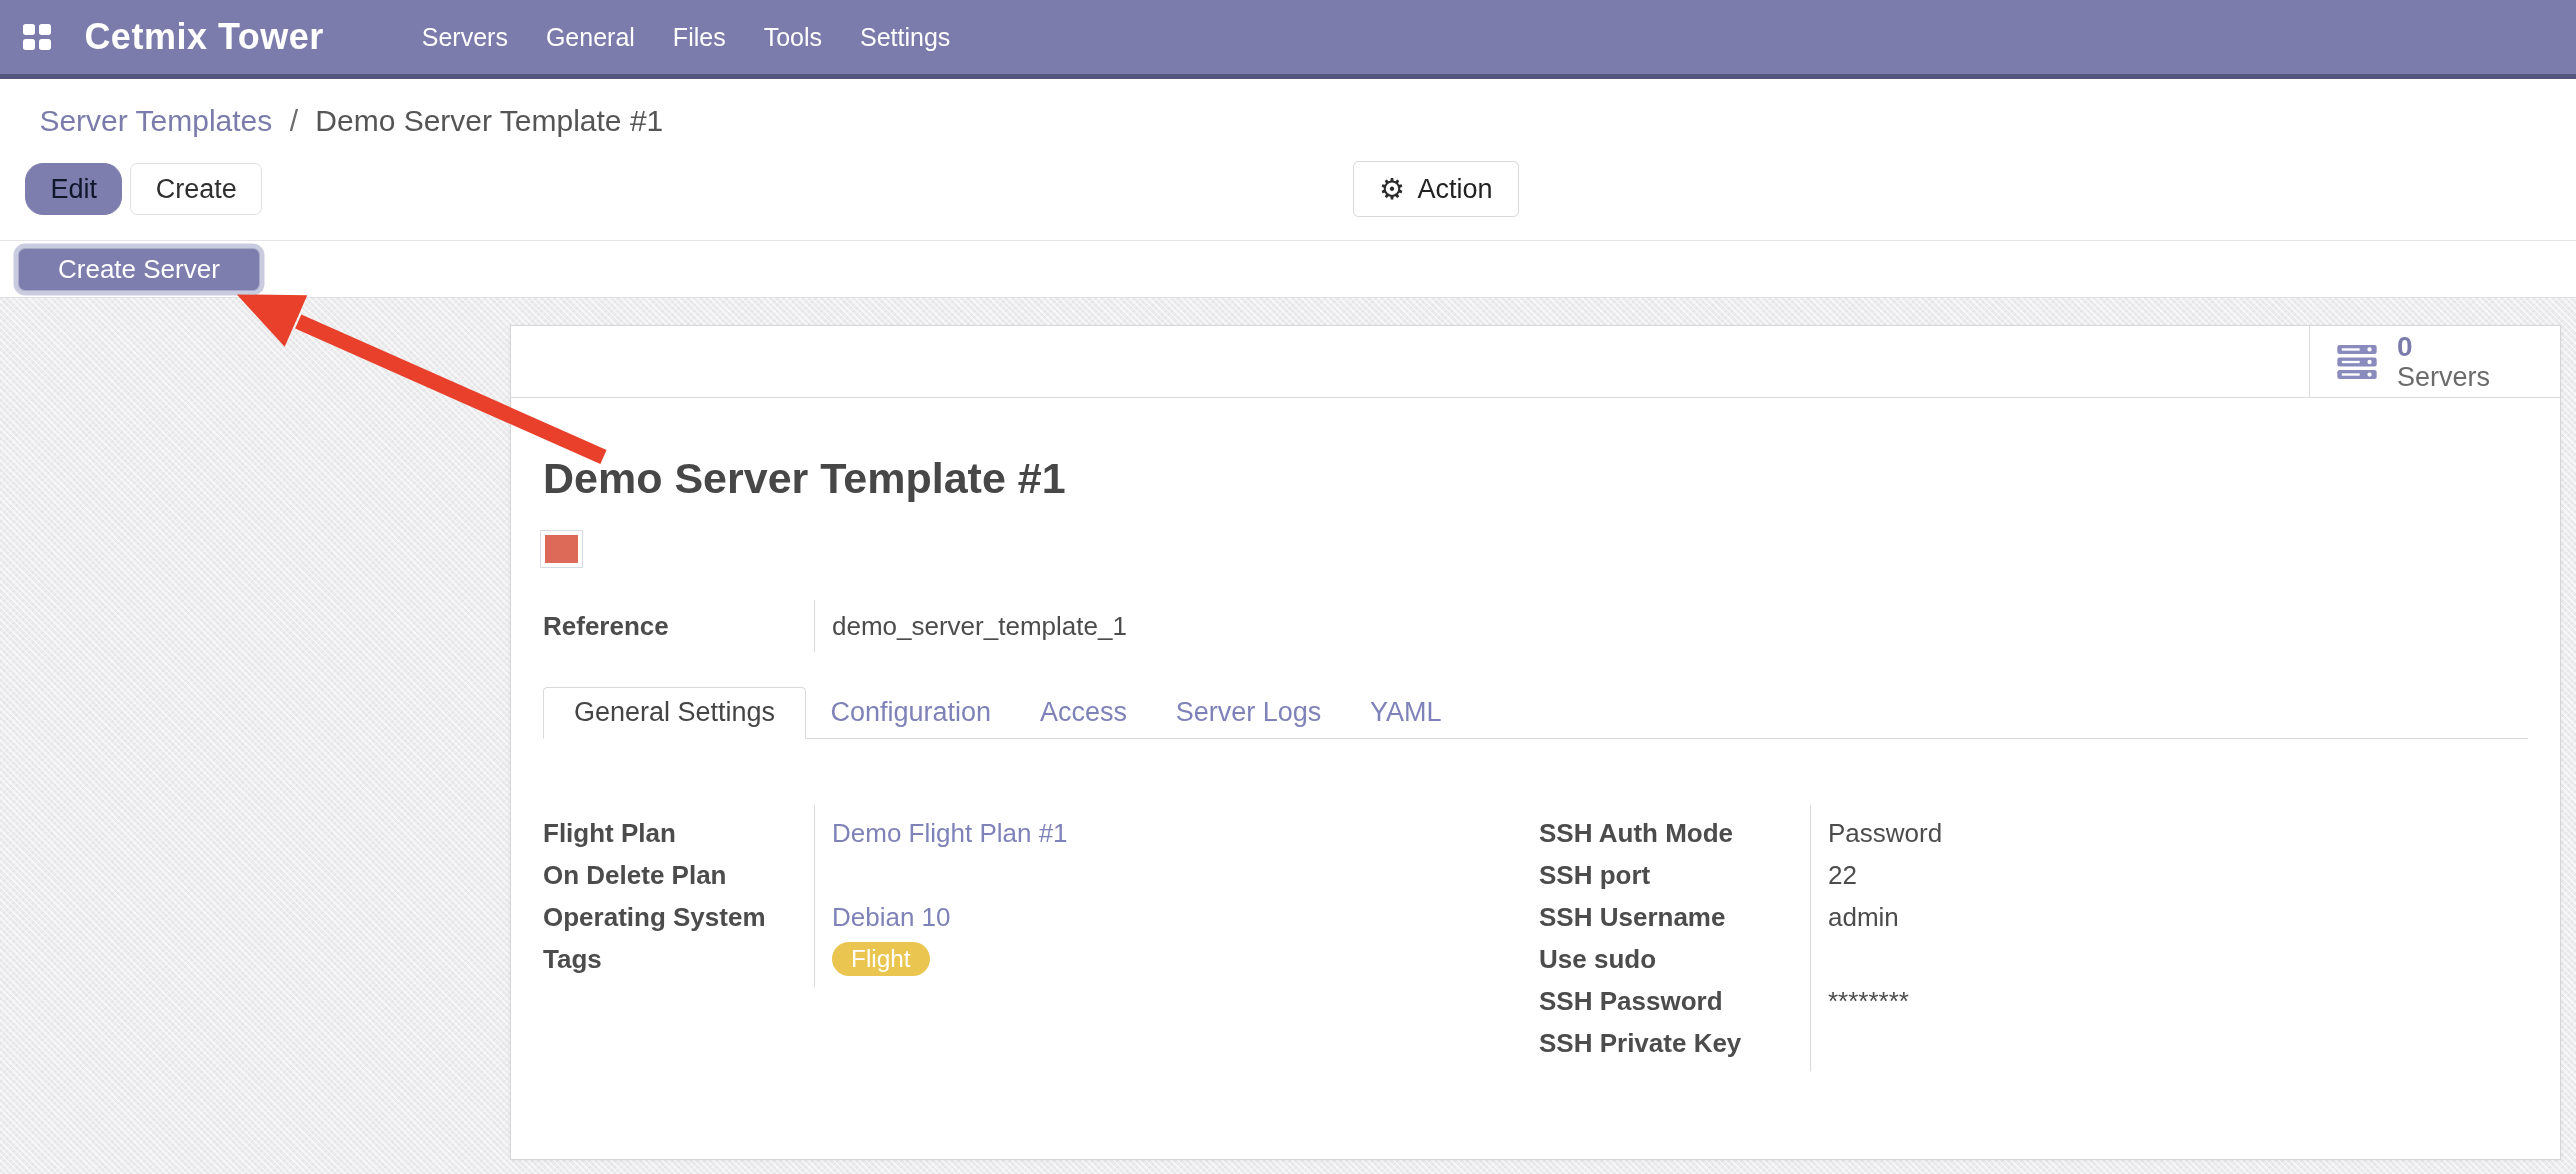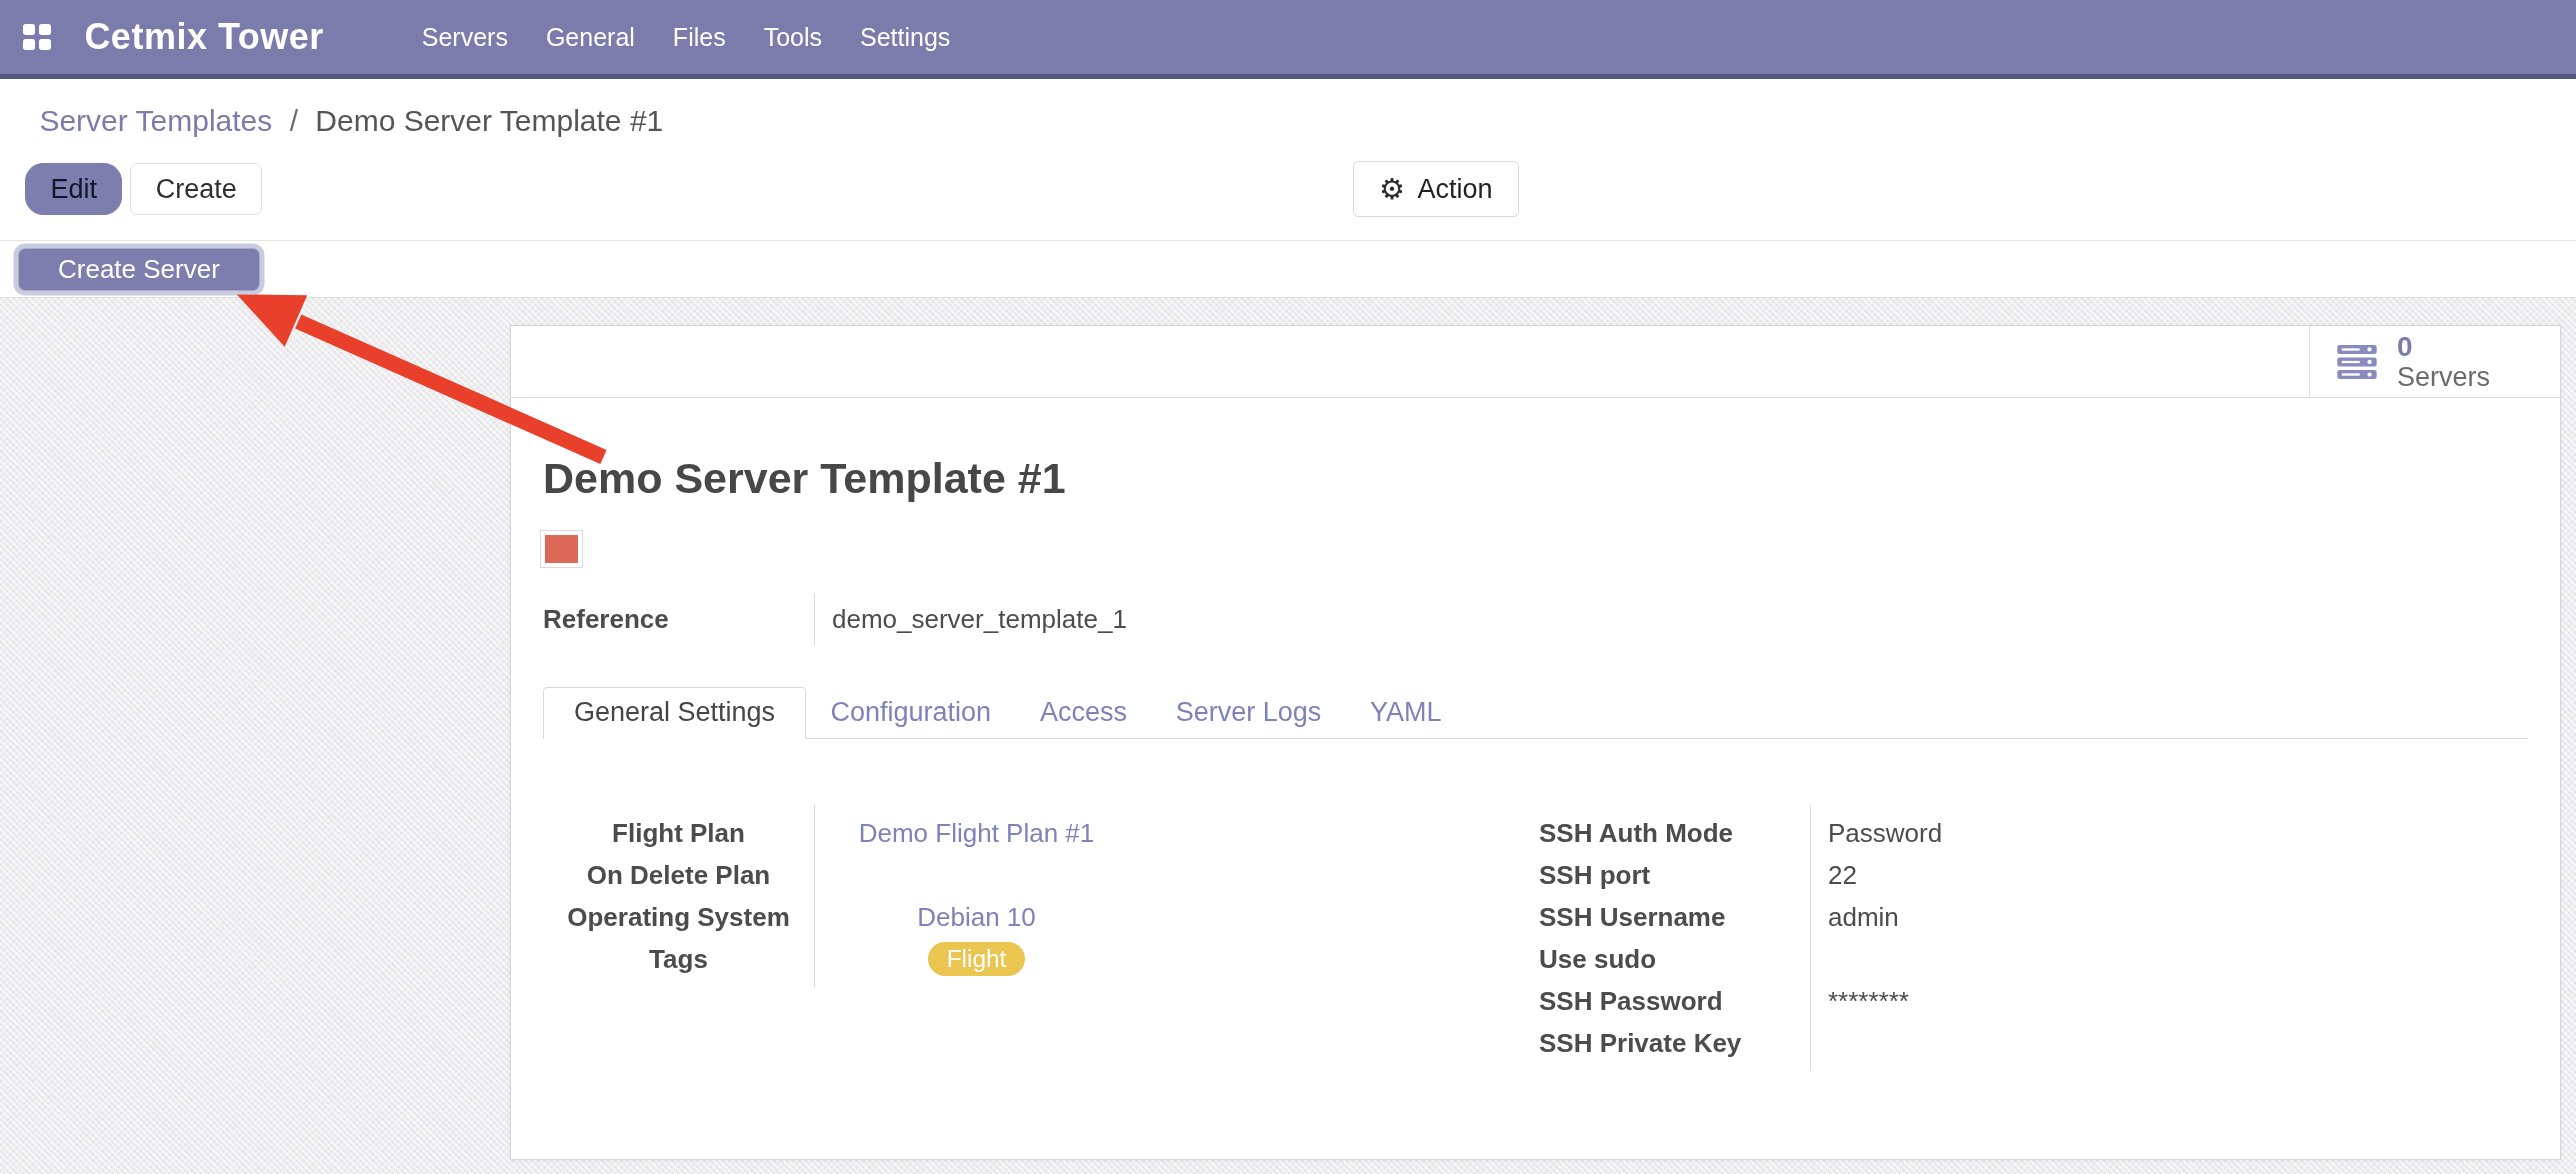--- a/index.html
+++ b/index.html
@@ -73,36 +73,36 @@
         display:flex;align-items:center;gap:20px;padding-left:27px;cursor:pointer;background:#fff;}
   .stat-text{display:flex;flex-direction:column;justify-content:center;}
   .stat-count{font-size:28px;font-weight:700;color:var(--navbar-bg);line-height:31px;}
   .stat-label{font-size:27px;color:#6b6b6b;line-height:30px;}
 
   .o-title{position:absolute;left:32px;top:128px;font-size:43px;font-weight:700;color:#474747;}
   .o-swatch{position:absolute;left:29px;top:204px;width:43px;height:38px;background:#fff;
         border:1.8px solid #d9dbe2;padding:3.6px;cursor:pointer;}
   .o-swatch .swatch-inner{width:100%;height:100%;}
 
-  .o-ref{position:absolute;left:32px;top:267px;width:777px;height:52px;
+  .o-ref{position:absolute;left:32px;top:274px;width:777px;height:52px;
         display:grid;grid-template-columns:271px auto;align-items:center;}
   .o-ref::before{content:'';position:absolute;left:271px;top:0;bottom:0;width:0.9px;background:var(--line);}
   .o-label{font-size:26px;font-weight:700;color:var(--text-dark);}
   .o-value{font-size:26px;color:var(--text-dark);padding-left:18px;}
 
   .o-tabs{position:absolute;left:32px;right:32px;top:361px;height:52px;
         border-bottom:0.9px solid var(--line);display:flex;align-items:stretch;}
   .tab{display:flex;align-items:center;padding:0 24.4px;font-size:27px;color:var(--link);
         text-decoration:none;cursor:pointer;white-space:nowrap;}
   .tab.active{background:#fff;color:#454545;border:0.9px solid var(--line);border-bottom:0.9px solid #fff;
         border-radius:4.5px 4.5px 0 0;margin-bottom:-0.9px;padding:0 30px;}
 
   .o-fields{position:absolute;left:0;top:486px;right:0;height:298px;}
   .o-group{position:absolute;top:0;}
-  .o-group-left{left:32px;width:578px;text-align:center;}
+  .o-group-left{left:32px;width:578px;}
   .o-group-right{left:1028px;width:686px;}
   .o-group::before{content:'';position:absolute;left:271px;top:-7.2px;height:calc(100% + 14.5px);width:0.9px;background:var(--line);}
   .o-row{display:grid;grid-template-columns:271px auto;align-items:center;height:42px;}
   .o-link{color:var(--link);text-decoration:none;cursor:pointer;}
   .o-badge{display:inline-flex;align-items:center;height:34px;padding:0 19px;border-radius:902px;
         color:#fff;font-size:24.4px;cursor:pointer;}
 
   
   .server-stack{display:block;}
 

